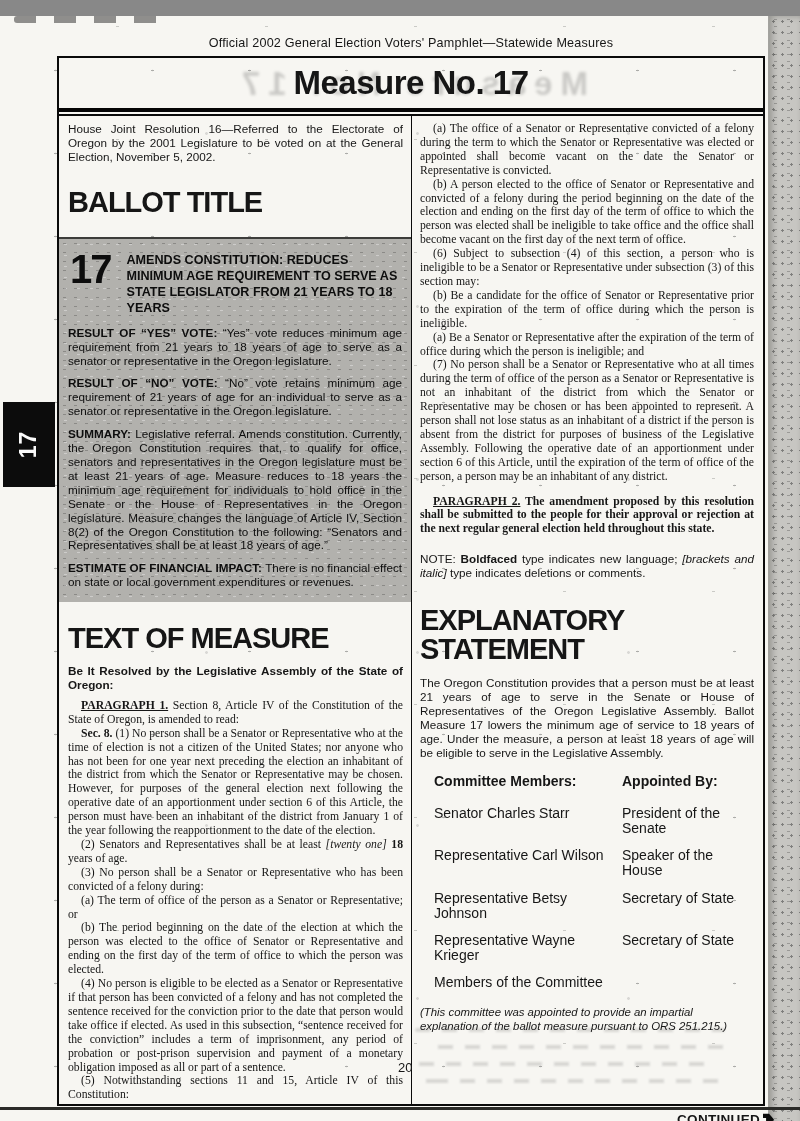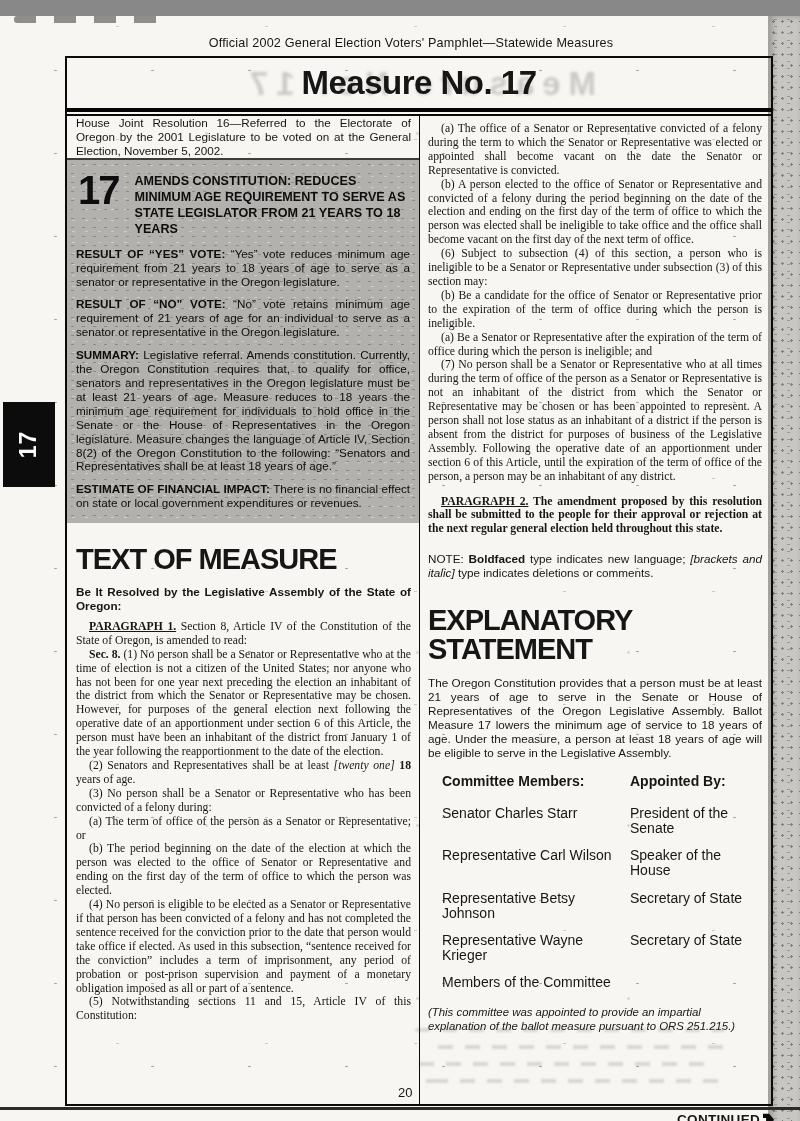--- a/index.html
+++ b/index.html
@@ -25,37 +25,37 @@
     background-size:9px 11px,13px 7px;
     border-left:1px solid #a3a29e;
     box-shadow:inset 3px 0 6px rgba(60,60,55,.35);
   }
   .corner-smudge{position:absolute;top:0;left:14px;width:150px;height:7px;
     background:repeating-linear-gradient(90deg,rgba(20,20,20,.65) 0 22px,transparent 22px 40px);
     border-radius:3px;filter:blur(.6px);opacity:.7;}
   .masthead{position:absolute;top:20px;left:57px;width:708px;text-align:center;
     font-size:12.6px;letter-spacing:.2px;}
   
-  .mainbox{position:absolute;top:40px;left:65px;width:708px;height:1050px;
+  .mainbox{position:absolute;top:40px;left:57px;width:708px;height:1050px;
     border:2px solid #0a0a0a;box-sizing:border-box;}
   .titleband{position:relative;height:50px;text-align:center;overflow:hidden;}
   .ghost{position:absolute;left:0;top:2px;width:100%;line-height:48px;
     font-size:33px;font-weight:bold;letter-spacing:8px;
     transform:scaleX(-1);filter:blur(1.4px);opacity:.20;white-space:nowrap;}
   .measure-title{position:relative;font-size:33px;font-weight:bold;
     letter-spacing:-.5px;line-height:50px;}
   .rules{height:2px;border-top:4px solid #050505;border-bottom:2px solid #0a0a0a;}
   .columns{display:flex;height:988px;overflow:hidden;}
   .col{flex:0 0 50%;box-sizing:border-box;font-size:11.7px;line-height:13.9px;
     text-align:justify;}
   .col.right{border-left:1.5px solid #0a0a0a;padding:6px 9px 0 8px;}
   .col.left{padding:0;}
   .pad{padding-left:9px;padding-right:8px;}
   p{margin:0;}
-  .intro{}
+  .intro{padding-top:6px;}
   .bp{text-indent:13px;font-family:Liberation Serif, serif;}
   b.ul{text-decoration:underline;}
   .big-heading{font-size:29px;font-weight:bold;letter-spacing:-1px;
     line-height:1;text-align:left;text-indent:0;}
   .ballot-heading{margin:24px 0 20px;}
   .tom-heading{margin:22px 0 11px;}
   .exp-heading{margin:26px 0 12px;}
   
   .graybox{
     background-color:#b2b1ad;
@@ -88,21 +88,21 @@
   .bleed-row:nth-child(3){background-position:4px 0;margin-right:18px;}
   .bleed-row:nth-child(4){background-position:12px 0;margin-left:6px;}
   
   .side-tab{position:absolute;left:3px;top:386px;width:52px;height:85px;
     background:#0c0c0c;display:flex;align-items:center;justify-content:center;}
   .side-tab span{color:#fafafa;transform:rotate(-90deg);font-size:23px;
     font-weight:bold;letter-spacing:1px;}
   
   .footer-rule{position:absolute;top:1091px;left:0;width:100%;height:0;
     border-top:3px solid #2b2b28;}
-  .page-num{position:absolute;top:1069px;left:398px;font-size:13px;}
+  .page-num{position:absolute;top:1044px;left:398px;font-size:13px;}
   .continued{position:absolute;top:1096px;right:26px;display:flex;
     align-items:flex-end;gap:3px;font-size:13.5px;font-weight:bold;letter-spacing:.3px;}
   .arrow-icon{width:11px;height:15px;background:#0a0a0a;display:inline-block;
     clip-path:polygon(0 12%,55% 12%,100% 50%,55% 88%,0 88%,0 60%,28% 60%,28% 40%,0 40%);}
 </style>
 </head>
 <body>
 
 <div class="page">
   <div class="corner-smudge"></div>
@@ -115,20 +115,21 @@
       <div class="ghost">Measure No. 17</div>
       <div class="measure-title">Measure No. 17</div>
     </div>
     <div class="rules"></div>
 
     <div class="columns">
 
       <div class="col left">
         <p class="intro pad">House Joint Resolution 16—Referred to the Electorate of Oregon by the 2001 Legislature to be voted on at the General Election, November 5, 2002.</p>
 
+        <h2 class="big-heading ballot-heading pad">BALLOT TITLE</h2>
 
         <div class="graybox">
           <div class="gb-head">
             <div class="gb-num">17</div>
             <div class="gb-caption">AMENDS CONSTITUTION: REDUCES MINIMUM AGE REQUIREMENT TO SERVE AS STATE LEGISLATOR FROM 21 YEARS TO 18 YEARS</div>
           </div>
           <p class="gb-para"><b>RESULT OF “YES” VOTE:</b><span> “Yes” vote reduces minimum age requirement from 21 years to 18 years of age to serve as a senator or representative in the Oregon legislature.</span></p>
           <p class="gb-para"><b>RESULT OF “NO” VOTE:</b><span> “No” vote retains minimum age requirement of 21 years of age for an individual to serve as a senator or representative in the Oregon legislature.</span></p>
           <p class="gb-para"><b>SUMMARY:</b><span> Legislative referral. Amends constitution. Currently, the Oregon Constitution requires that, to qualify for office, senators and representatives in the Oregon legislature must be at least 21 years of age. Measure reduces to 18 years the minimum age requirement for individuals to hold office in the Senate or the House of Representatives in the Oregon legislature. Measure changes the language of Article IV, Section 8(2) of the Oregon Constitution to the following: “Senators and Representatives shall be at least 18 years of age.”</span></p>
           <p class="gb-para"><b>ESTIMATE OF FINANCIAL IMPACT:</b><span> There is no financial effect on state or local government expenditures or revenues.</span></p>

